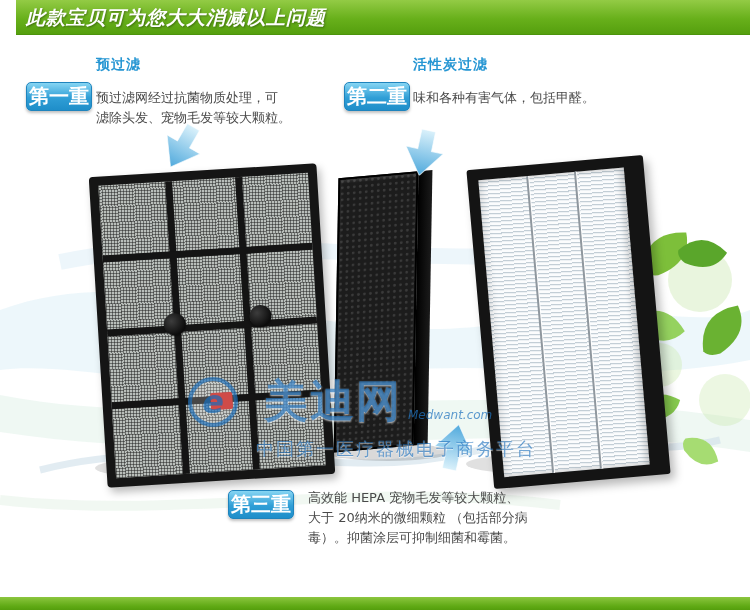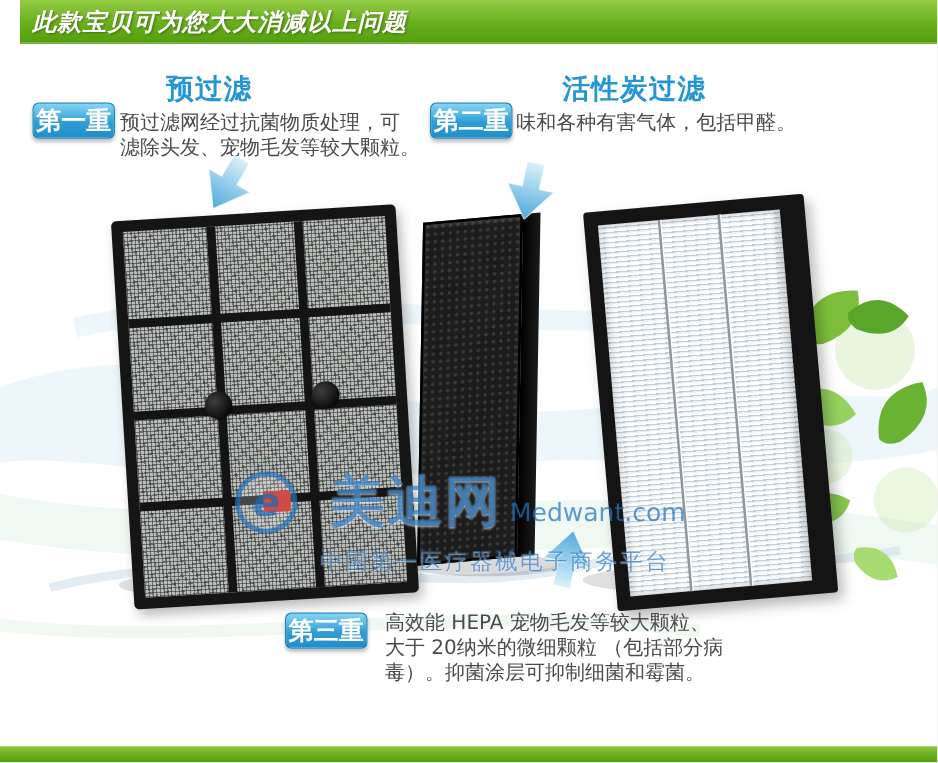--- a/index.html
+++ b/index.html
@@ -25,22 +25,22 @@
   }
   
   .bg-svg{position:absolute;left:0;top:0;z-index:0;}
   
   .badge{
     position:absolute;width:64px;height:27px;line-height:27px;text-align:center;
     color:#fff;font-weight:bold;font-size:20px;z-index:4;border-radius:5px;
     background:linear-gradient(180deg,#86d5f3 0%,#2f9ed6 55%,#1f8ec9 100%);
     border:1px solid #1f84bd;box-shadow:0 2px 3px rgba(0,0,0,.25);
   }
-  .sec-title{position:absolute;color:#2696d3;font-size:22px;font-weight:bold;z-index:4;letter-spacing:1px;margin-left:37px;}
-  .desc{position:absolute;color:#4a4a4a;font-size:16px;line-height:20px;z-index:4;}
+  .sec-title{position:absolute;color:#2696d3;font-size:14px;font-weight:bold;z-index:4;letter-spacing:1px;}
+  .desc{position:absolute;color:#4a4a4a;font-size:13px;line-height:20px;z-index:4;}
   
   .arrow{position:absolute;z-index:4;}
   
   .filter-left{
     position:absolute;left:98px;top:170px;width:210px;height:293px;z-index:2;
     background:#151515;border-radius:4px;padding:9px;transform:rotate(-3.5deg);
     box-shadow:3px 5px 9px rgba(0,0,0,.28);
   }
   .mesh{
     position:relative;width:100%;height:100%;background-color:#b9beba;
@@ -79,21 +79,21 @@
   }
   .sep{position:absolute;top:0;bottom:0;width:2px;background:#8f979e;box-shadow:1px 0 0 #ffffff;}
   
   .watermark{position:absolute;left:186px;top:372px;z-index:5;opacity:.85;}
   .wm-row{display:flex;align-items:center;}
   .wm-logo{width:54px;height:54px;flex:0 0 auto;}
   .wm-name{
     font-size:44px;font-weight:bold;color:rgba(33,115,190,.78);
     margin-left:24px;text-shadow:0 1px 2px rgba(255,255,255,.9);letter-spacing:2px;
   }
-  .wm-domain{font-size:20px;color:rgba(33,115,190,.85);margin-left:6px;align-self:flex-end;padding-bottom:9px;}
+  .wm-domain{font-size:12px;color:rgba(33,115,190,.85);margin-left:6px;align-self:flex-end;padding-bottom:9px;font-style:italic;}
   .wm-slogan{
     margin:6px 0 0 70px;font-size:18px;letter-spacing:2px;
     color:rgba(33,115,190,.75);text-shadow:0 1px 1px rgba(255,255,255,.8);
   }
 </style>
 </head>
 <body>
 
 <div class="stage">
 

